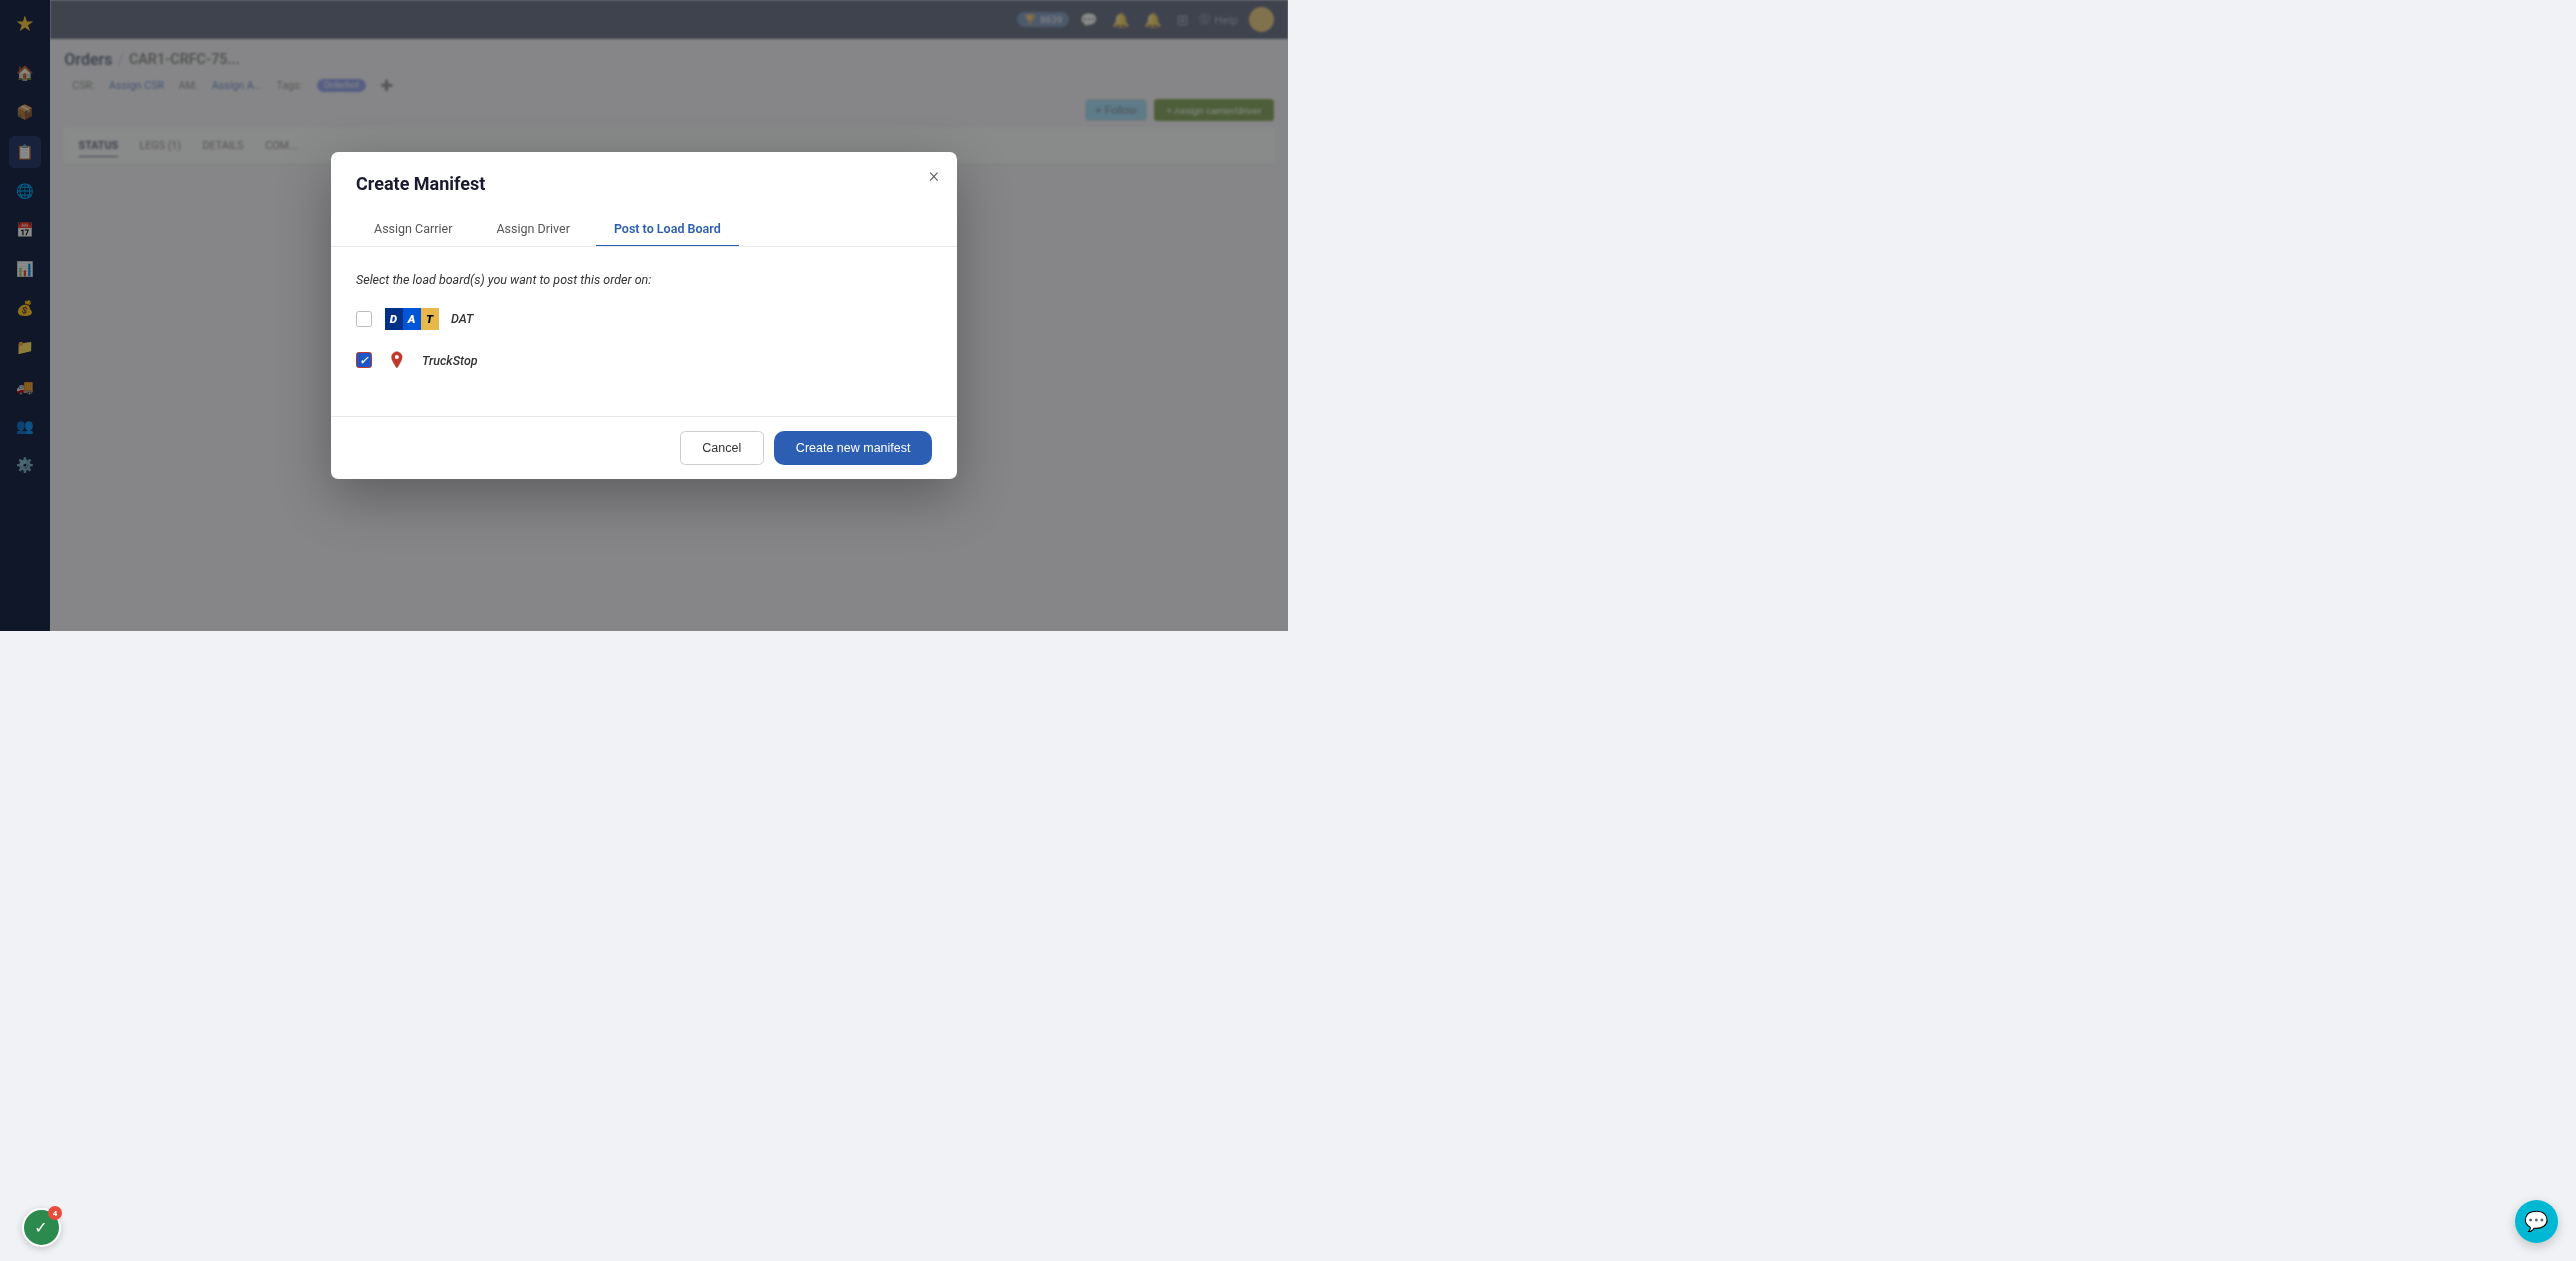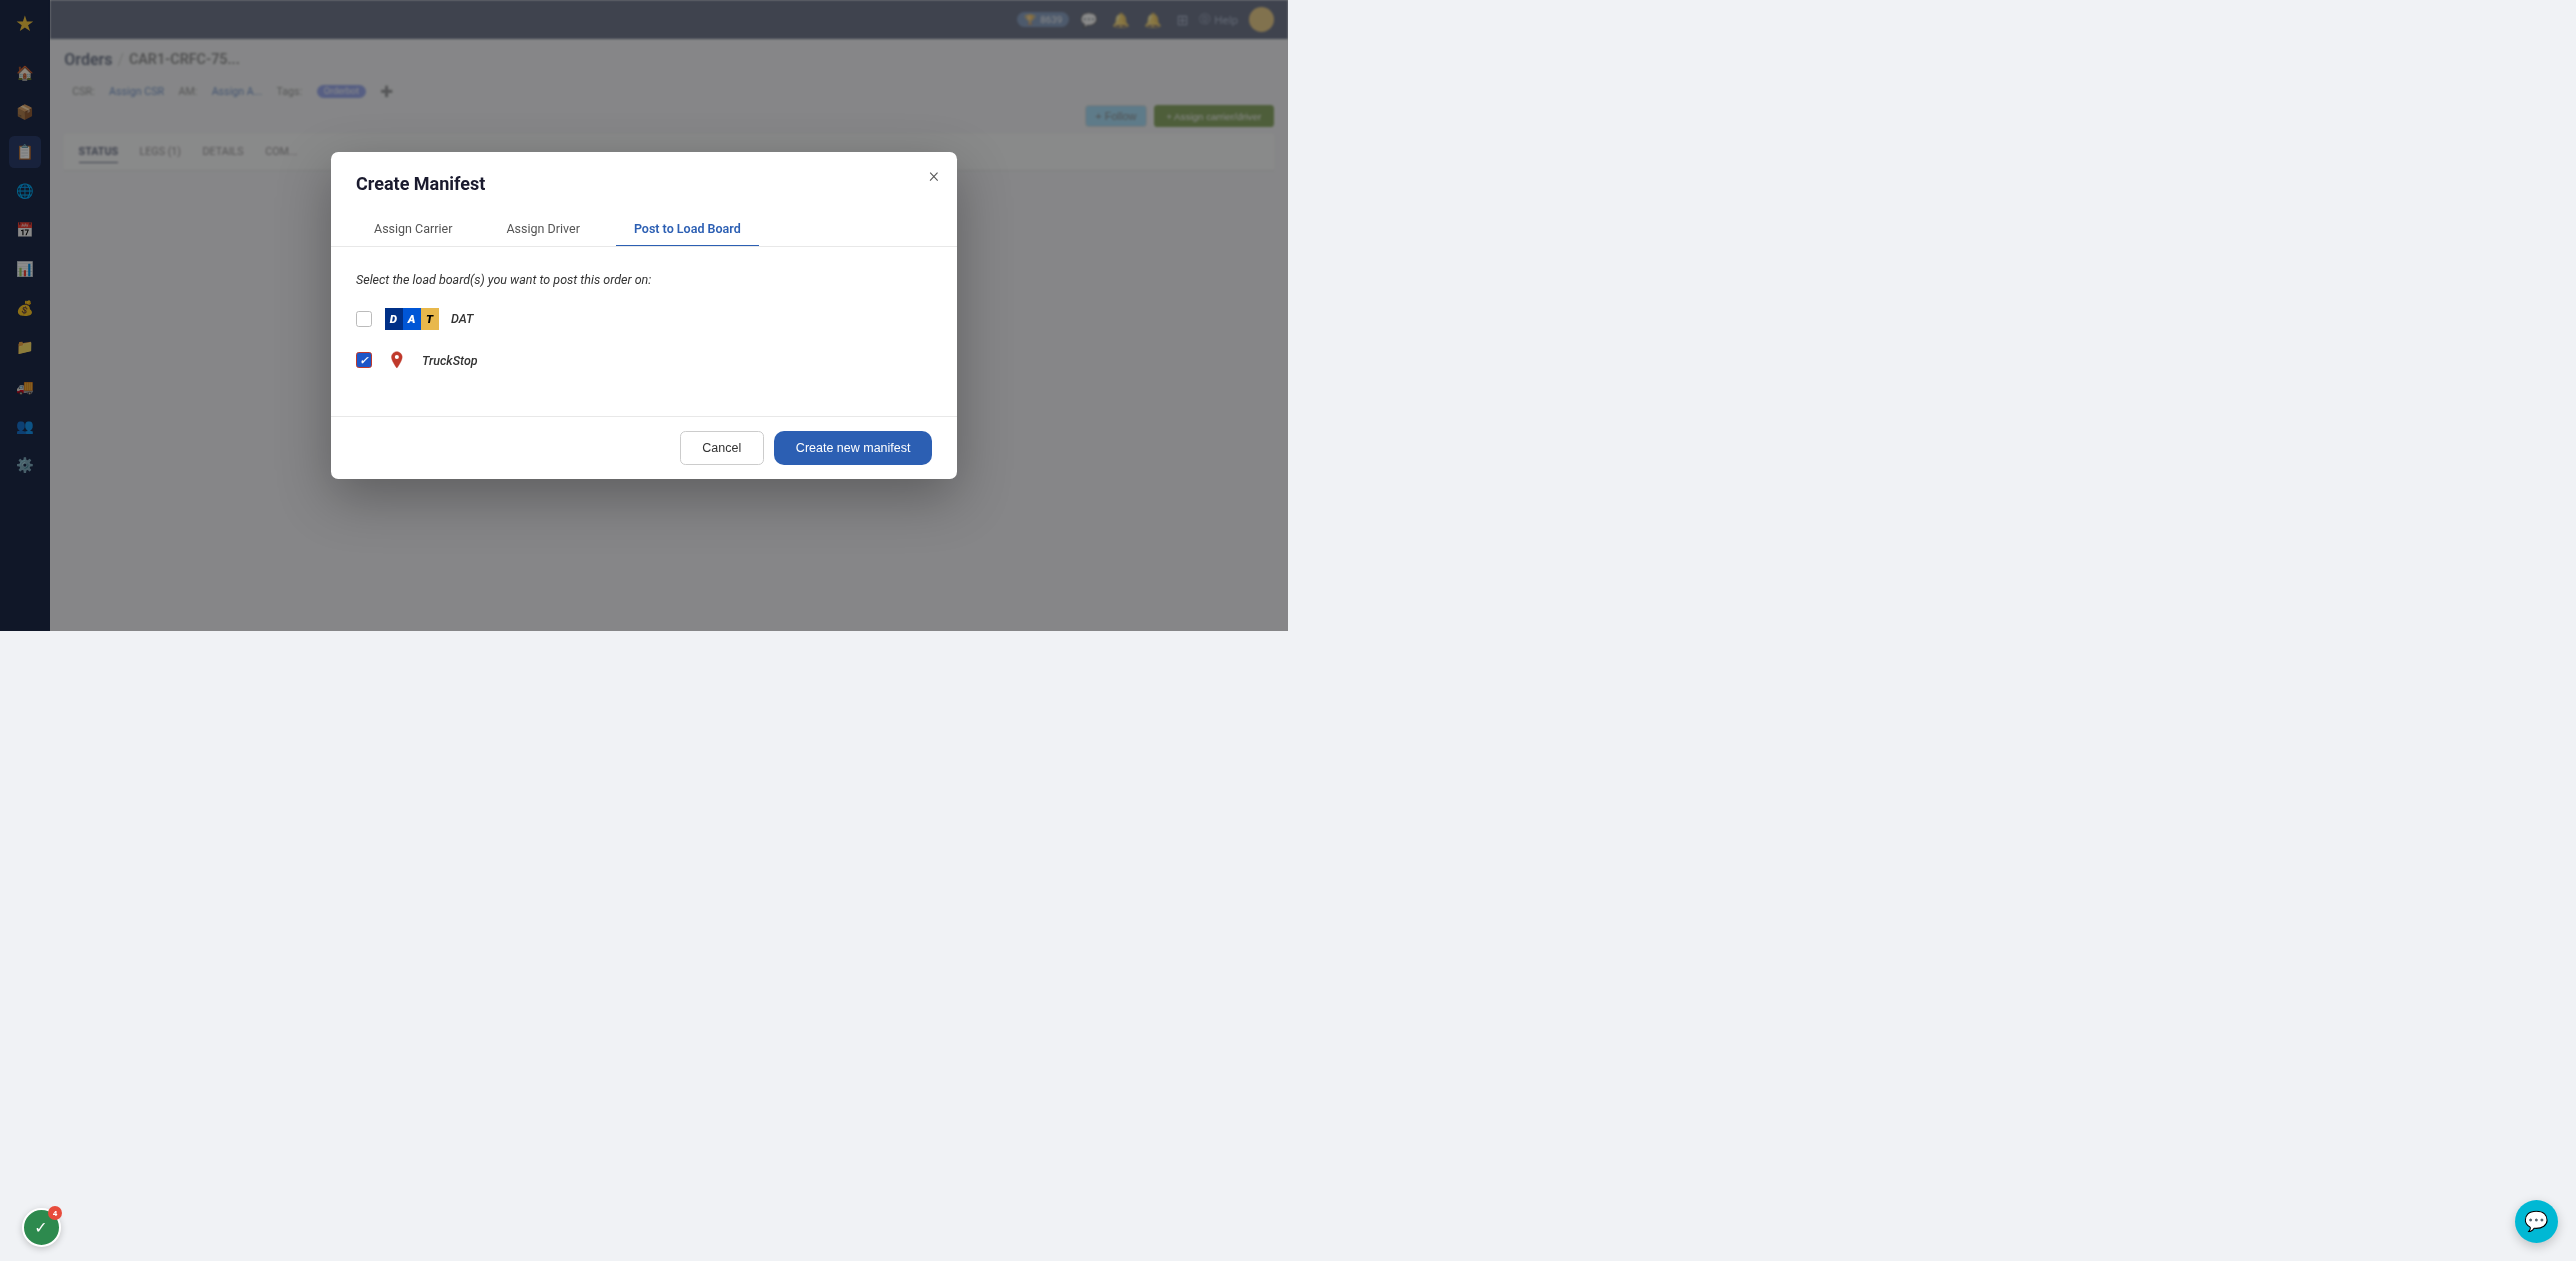--- a/index.html
+++ b/index.html
@@ -110,21 +110,21 @@
       border-radius: 50%;
     }
 
     .breadcrumb {
       display: flex;
       align-items: center;
       gap: 5px;
       font-size: 16px;
       font-weight: 600;
       color: #1e2a4a;
-      margin-bottom: 16px;
+      margin-bottom: 10px;
     }
 
     .breadcrumb-sep { color: #aaa; font-weight: 300; }
     .breadcrumb-current { color: #555; font-size: 14.3px; }
 
     
     .overlay {
       position: absolute;
       inset: 0;
       background: rgba(0,0,0,0.45);
@@ -153,21 +153,21 @@
 
     .modal-title {
       font-size: 18px;
       font-weight: 700;
       color: #1a1a2e;
       margin-bottom: 18px;
     }
 
     .modal-tabs {
       display: flex;
-      gap: 18px;
+      gap: 8px;
     }
 
     .modal-tab {
       padding: 9px 18px;
       font-size: 12.5px;
       color: #555;
       cursor: pointer;
       border-bottom: 1.8px solid transparent;
       margin-bottom: -0.9px;
     }

